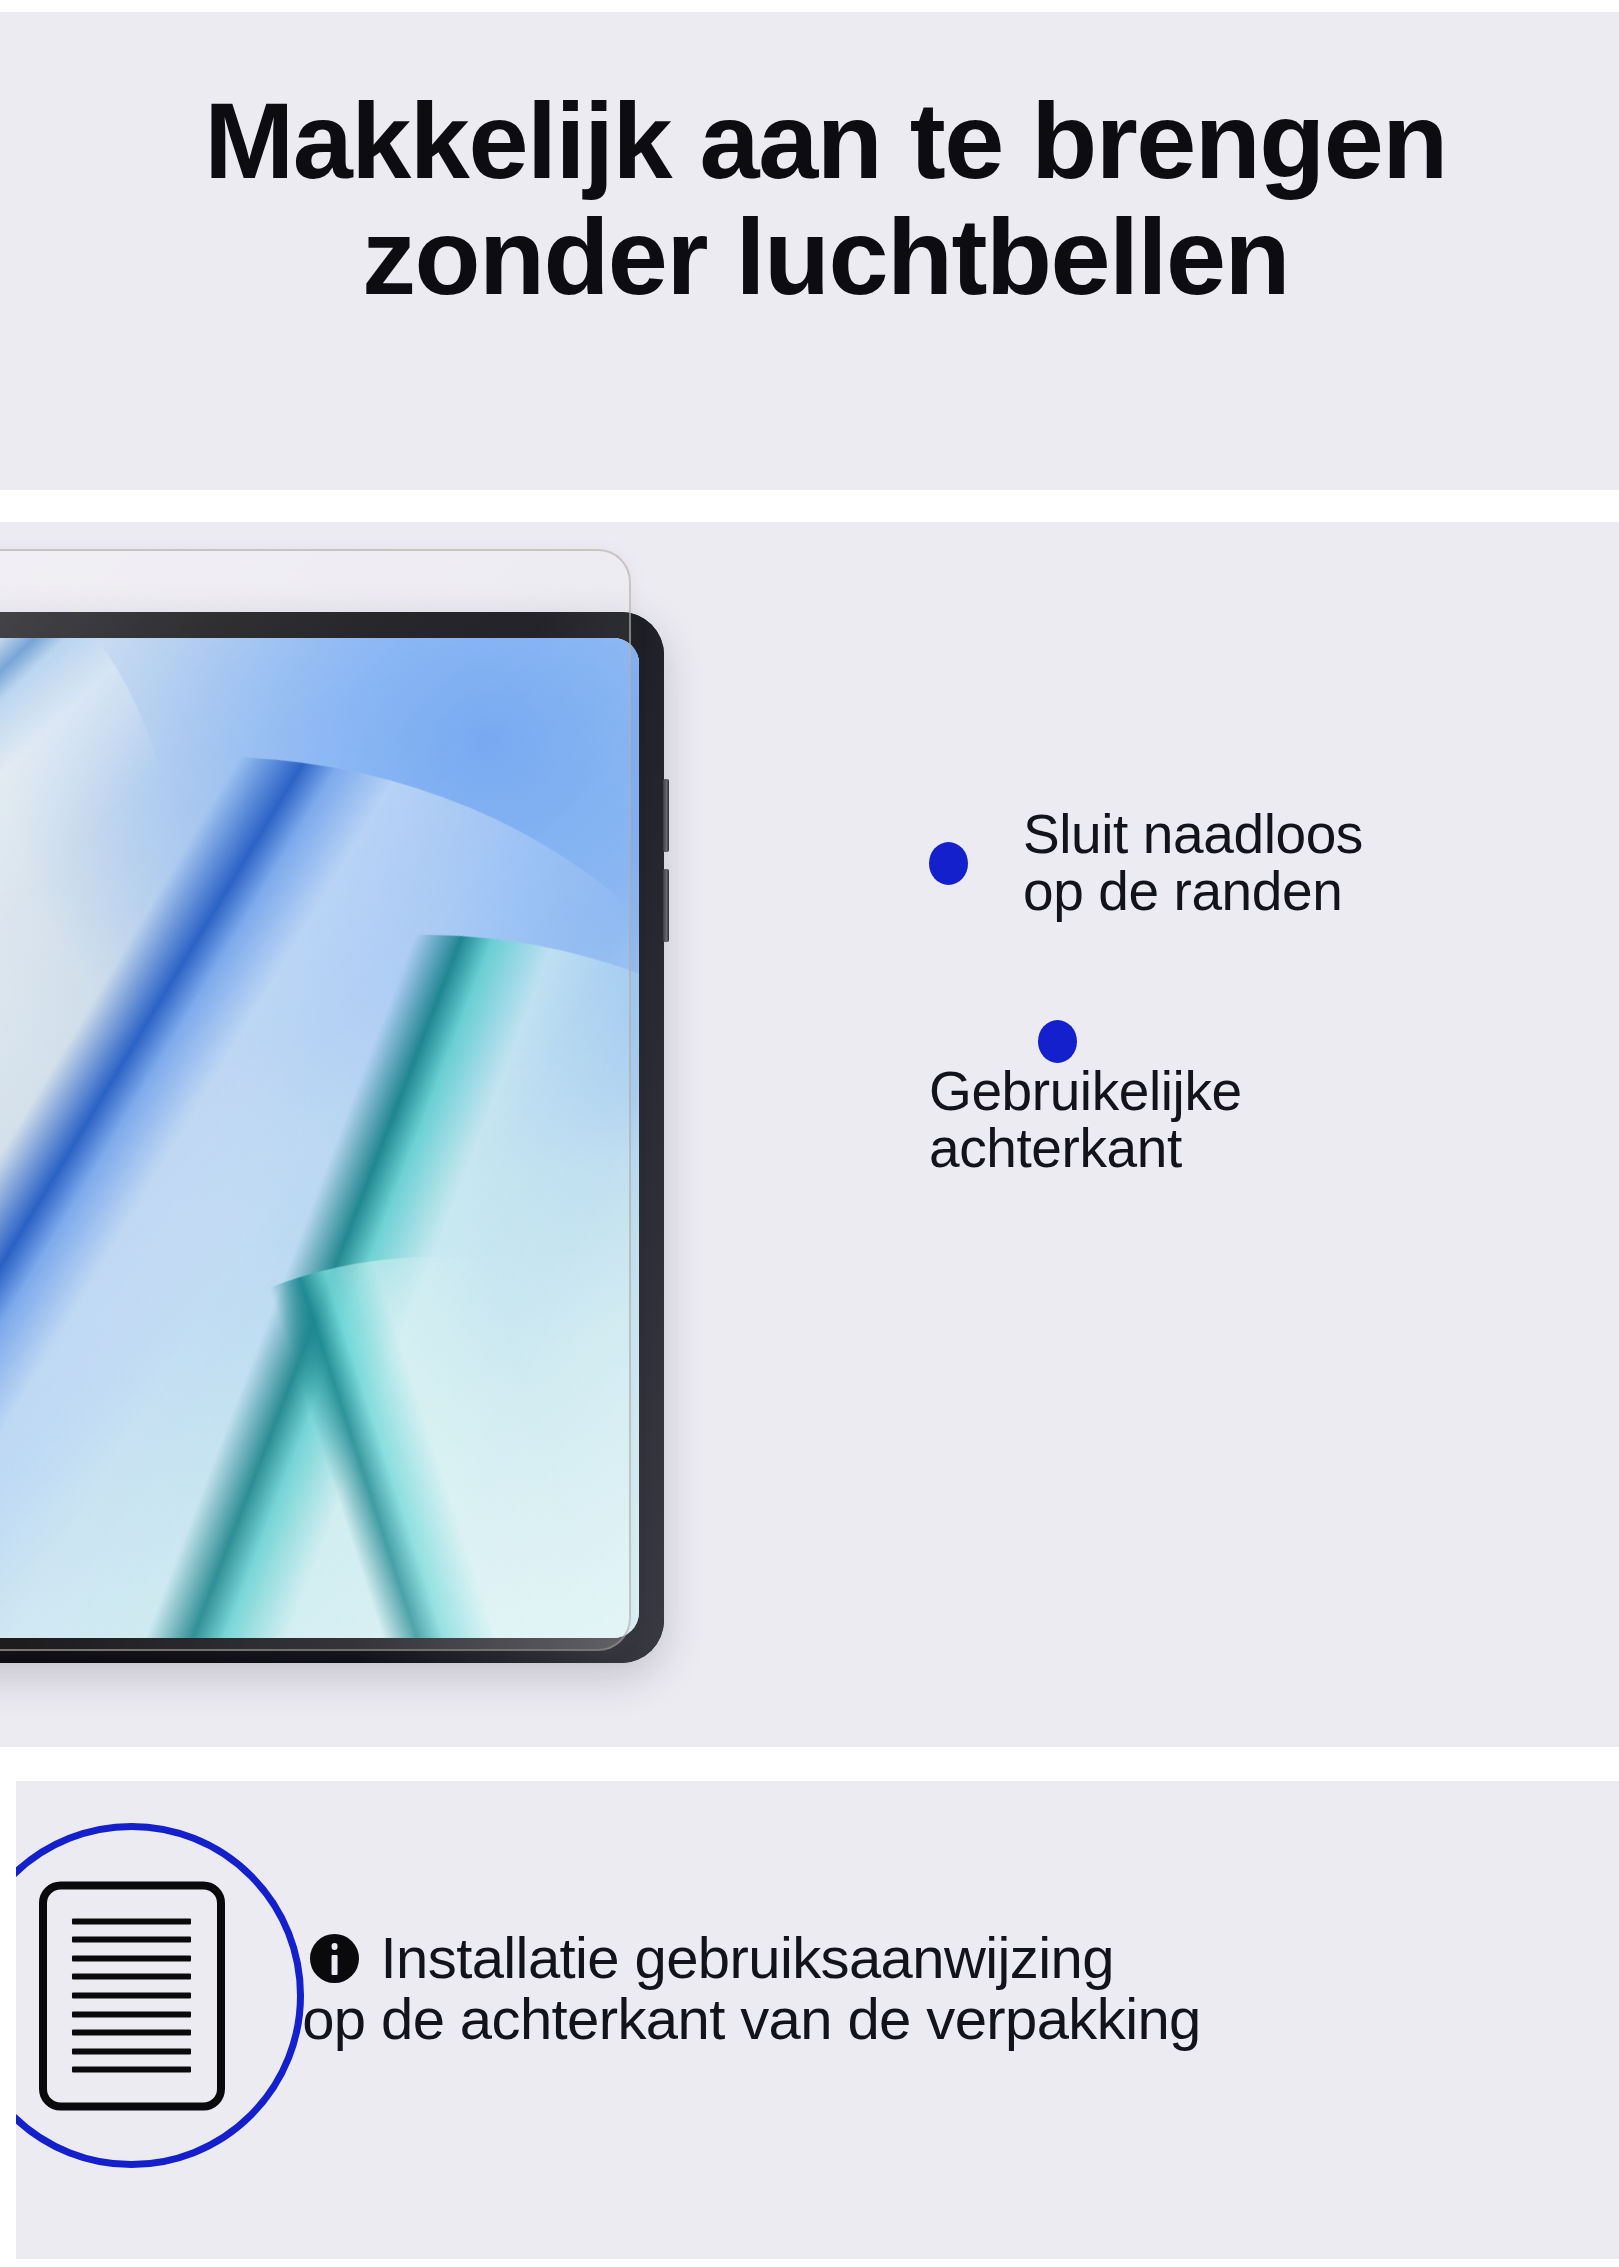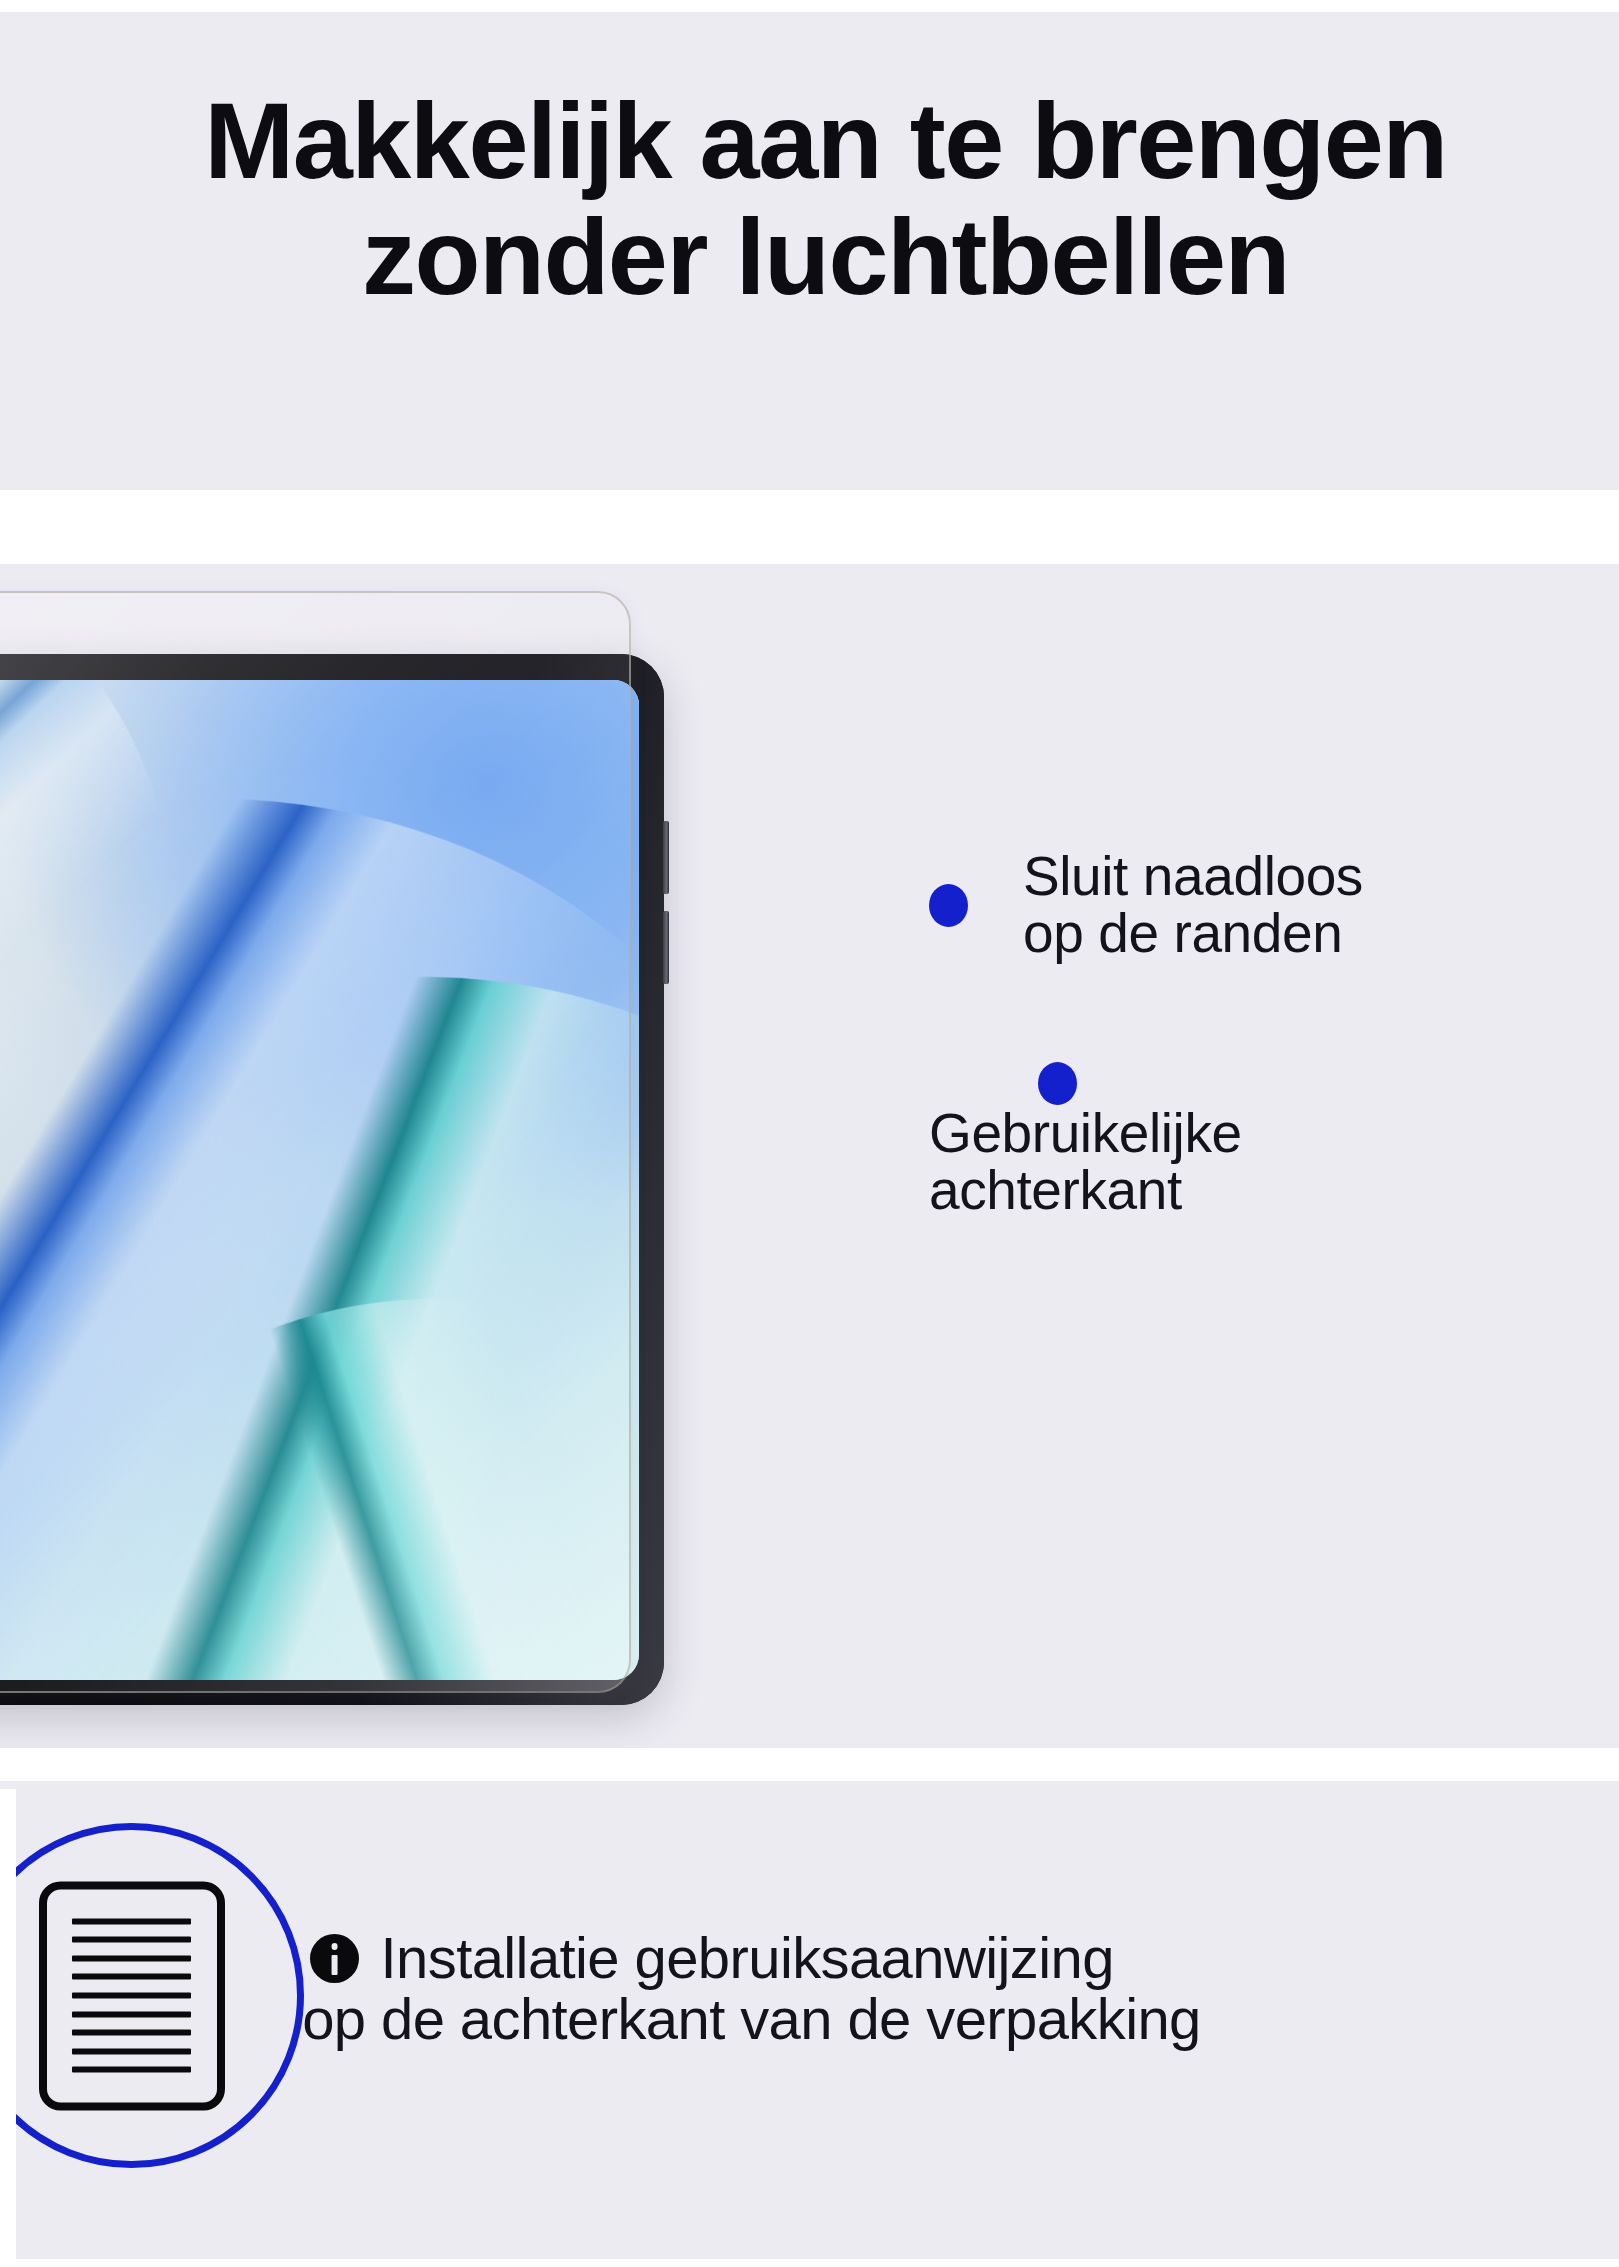--- a/index.html
+++ b/index.html
@@ -73,21 +73,20 @@
 
   
   .band-product {
     position: absolute;
     left: 0;
     top: 522px;
     width: 1619px;
     height: 1225px;
     background: #edebf2;
     overflow: hidden;
-    margin-top: 42px;
   }
 
   
   .tablet {
     position: absolute;
     left: -255px;
     top: 90px;
     width: 919px;
     height: 1051px;
     background: #0a0a0c;

